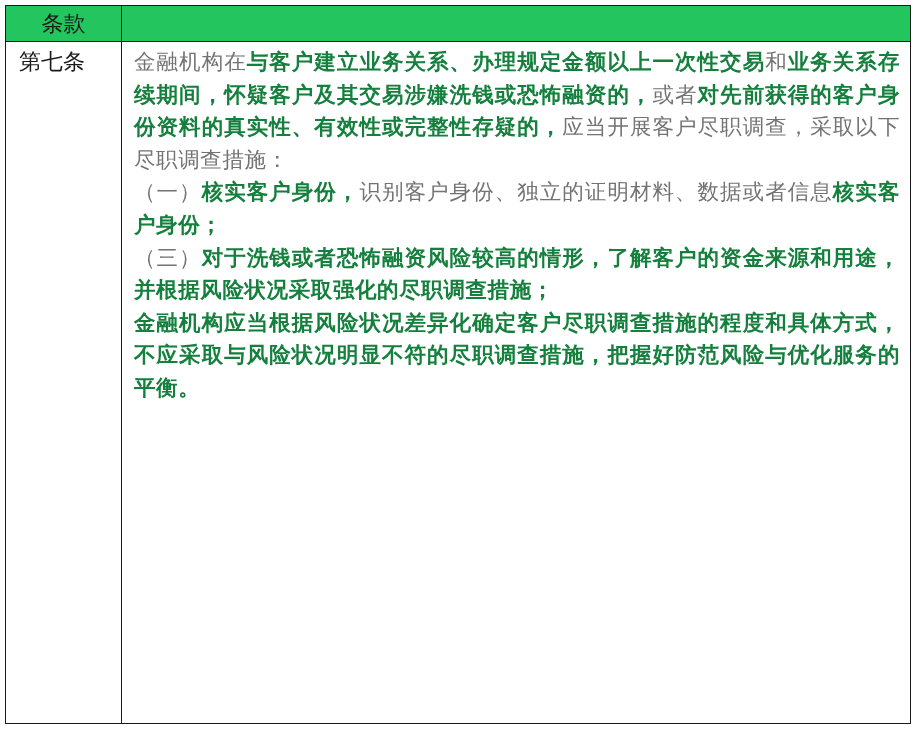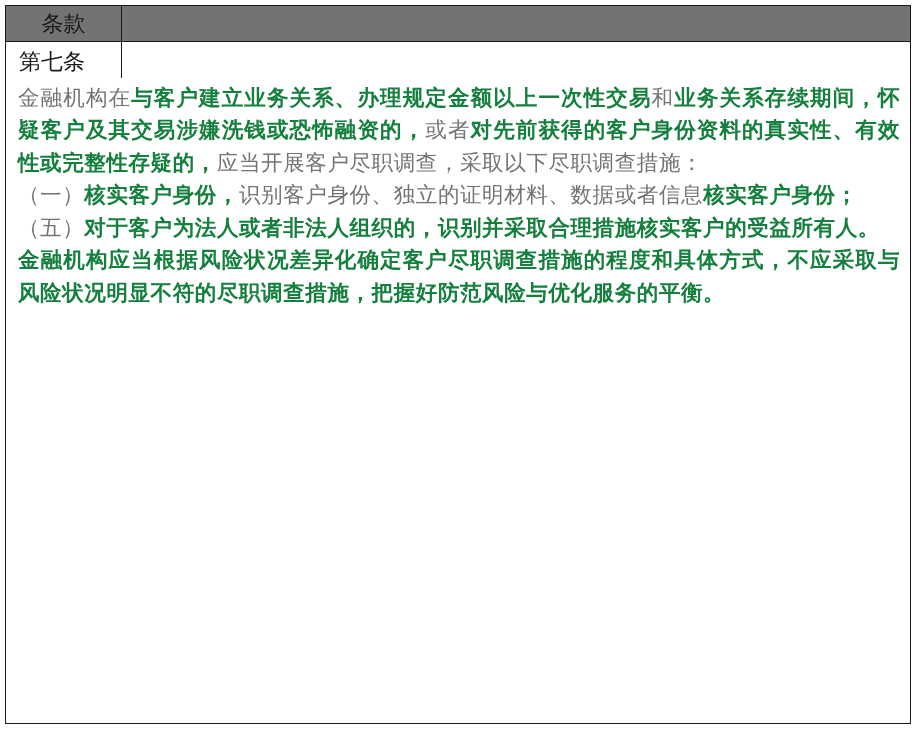--- a/index.html
+++ b/index.html
@@ -15,21 +15,21 @@
     left: 5px;
     top: 5px;
     width: 906px;
     border: 1.5px solid #1a1a1a;
     box-sizing: border-box;
   }
   .row {
     display: flex;
   }
   .header-row {
-    background: #737373;
+    background: #22c55e;
     height: 35px;
     border-bottom: 1.5px solid #1a1a1a;
   }
   .cell-left {
     width: 116px;
     box-sizing: border-box;
     border-right: 1.5px solid #1a1a1a;
   }
   .cell-right {
     flex: 1;
@@ -39,21 +39,20 @@
     display: flex;
     align-items: center;
     justify-content: center;
     font-family: "DejaVu Sans", "Liberation Sans", sans-serif;
     font-size: 22px;
     color: #1a1a1a;
     height: 35px;
   }
   .body-row {
     height: 681px;
-    flex-direction: column;
   }
   .article-no {
     font-family: "DejaVu Sans", "Liberation Sans", sans-serif;
     font-size: 22px;
     color: #1a1a1a;
     padding: 4px 0 0 13px;
     line-height: 31.5px;
   }
   .content {
     padding: 4px 10px 0 12px;
@@ -82,17 +81,17 @@
 
 <div class="table">
   <div class="row header-row">
     <div class="cell cell-left">条款</div>
   </div>
   <div class="row body-row">
     <div class="cell-left article-no">第七条</div>
     <div class="cell-right content" id="content-cell">
         <p class="para"><span class="run-regular">金融机构在</span><span class="run-bold">与客户建立业务关系、办理规定金额以上一次性交易</span><span class="run-regular">和</span><span class="run-bold">业务关系存续期间，怀疑客户及其交易涉嫌洗钱或恐怖融资的，</span><span class="run-regular">或者</span><span class="run-bold">对先前获得的客户身份资料的真实性、有效性或完整性存疑的，</span><span class="run-regular">应当开展客户尽职调查，采取以下尽职调查措施：</span></p>
         <p class="para"><span class="run-regular">（一）</span><span class="run-bold">核实客户身份，</span><span class="run-regular">识别客户身份、独立的证明材料、数据或者信息</span><span class="run-bold">核实客户身份；</span></p>
-        <p class="para"><span class="run-regular">（五）</span><span class="run-bold">对于客户为法人或者非法人组织的，识别并采取合理措施核实客户的受益所有人。</span></p>
+        <p class="para"><span class="run-regular">（三）</span><span class="run-bold">对于洗钱或者恐怖融资风险较高的情形，了解客户的资金来源和用途，并根据风险状况采取强化的尽职调查措施；</span></p>
         <p class="para"><span class="run-bold">金融机构应当根据风险状况差异化确定客户尽职调查措施的程度和具体方式，不应采取与风险状况明显不符的尽职调查措施，把握好防范风险与优化服务的平衡。</span></p>
       </div>
   </div>
 </div>
 
 </body></html>

